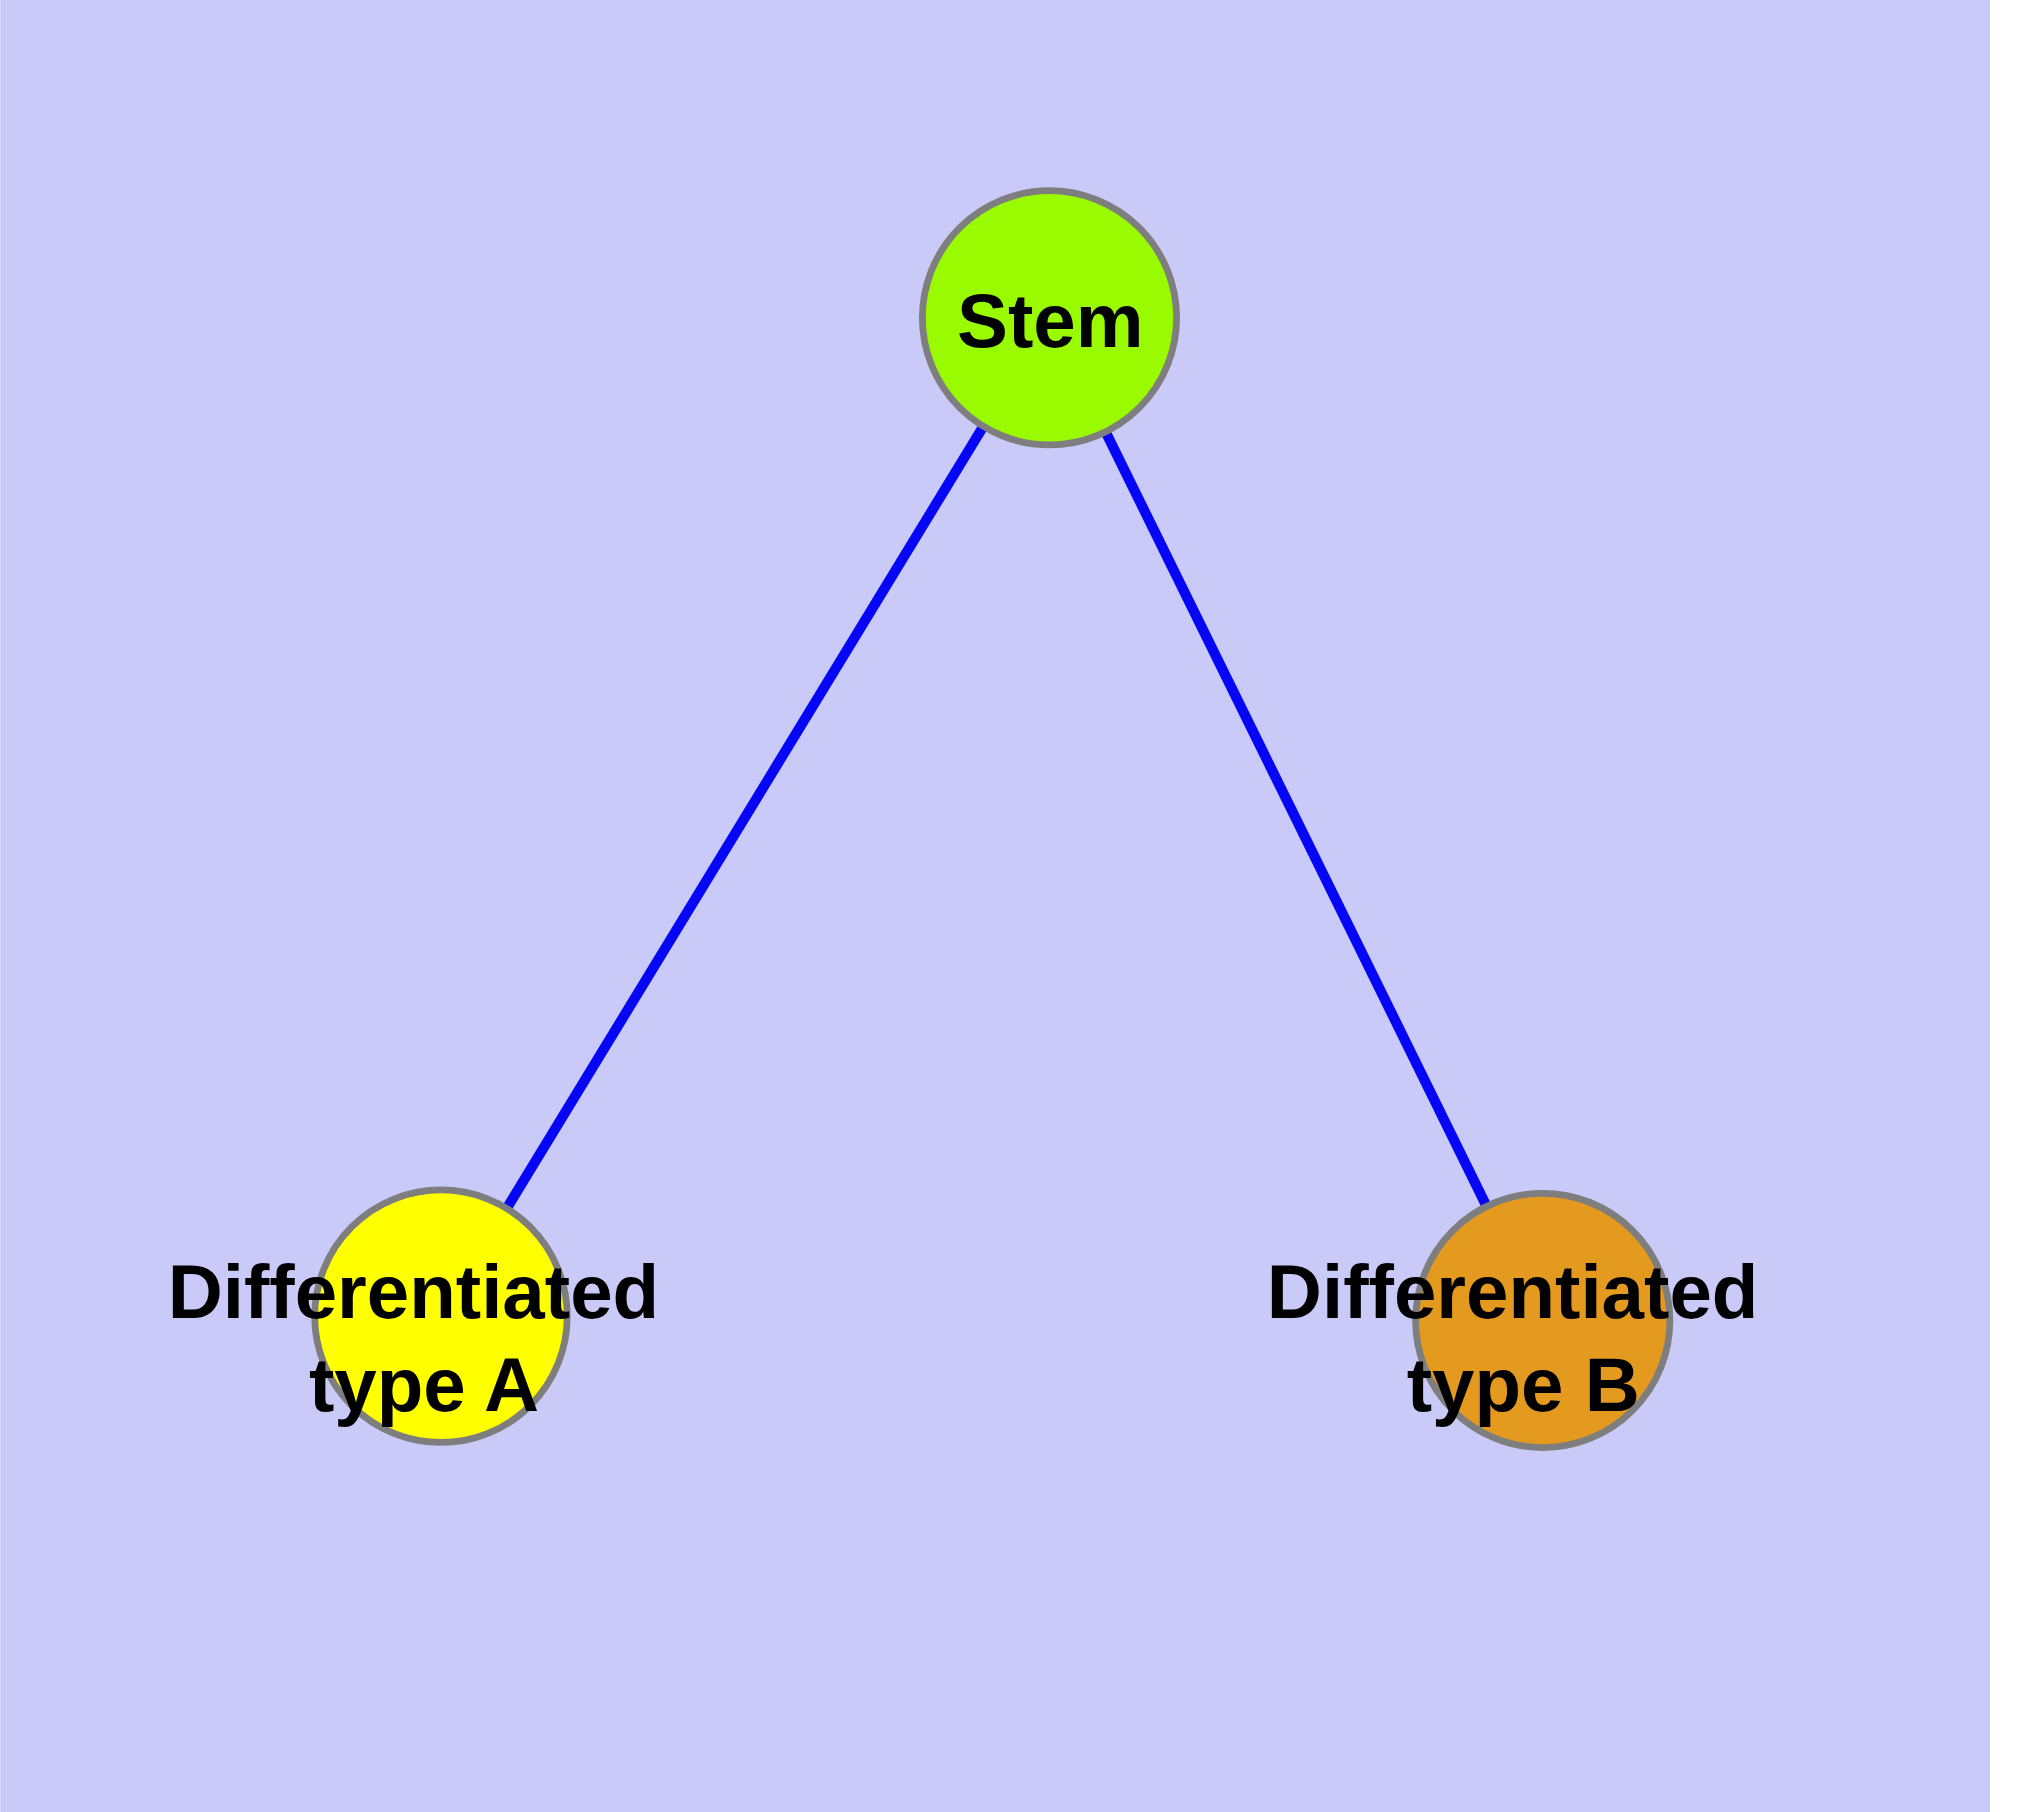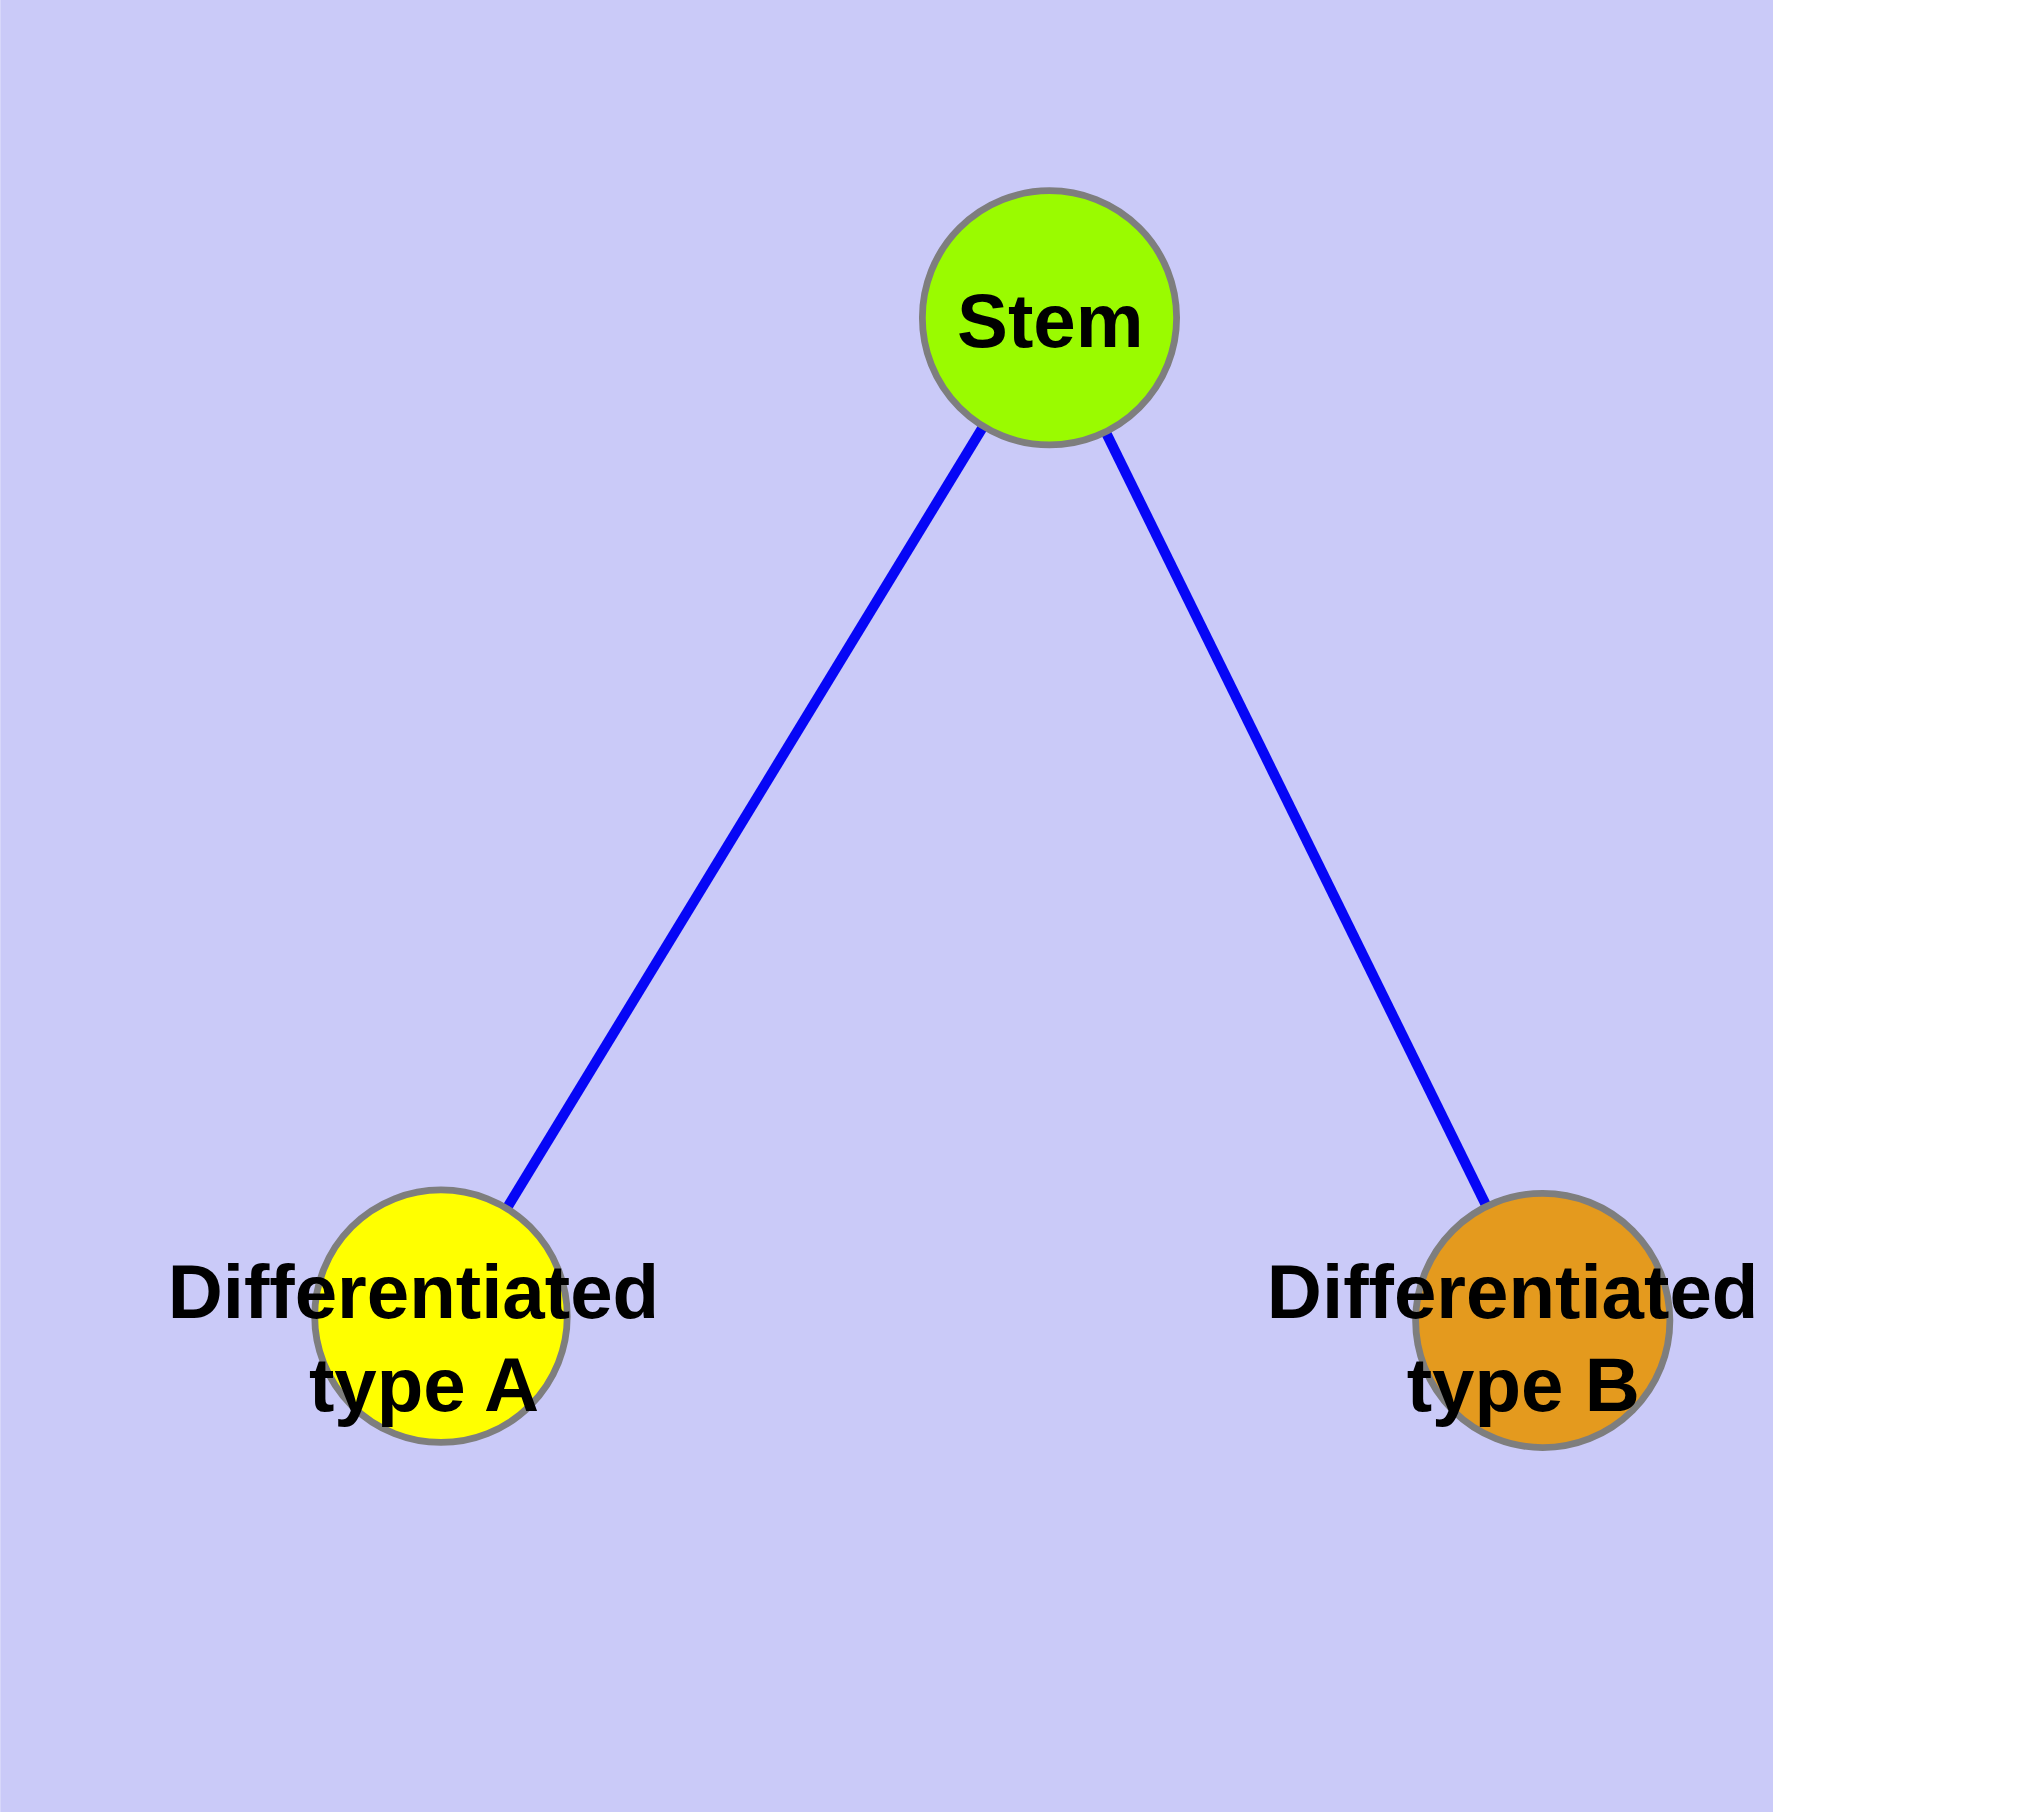--- a/index.html
+++ b/index.html
@@ -2,21 +2,21 @@
 <html style="font-size:13.6px"><head>
 <meta charset="utf-8">
 <style>
   html, body {
     margin: 0;
     padding: 0;
     background: #ffffff;
   }
   .canvas-wrap {
     position: relative;
-    width: 1773px;
+    width: 1990px;
     height: 1812px;
     overflow: hidden;
   }
   svg.graph {
     display: block;
     width: 2021px;
     height: 1812px;
   }
   .node-label {
     font-family: "Liberation Sans", sans-serif;

